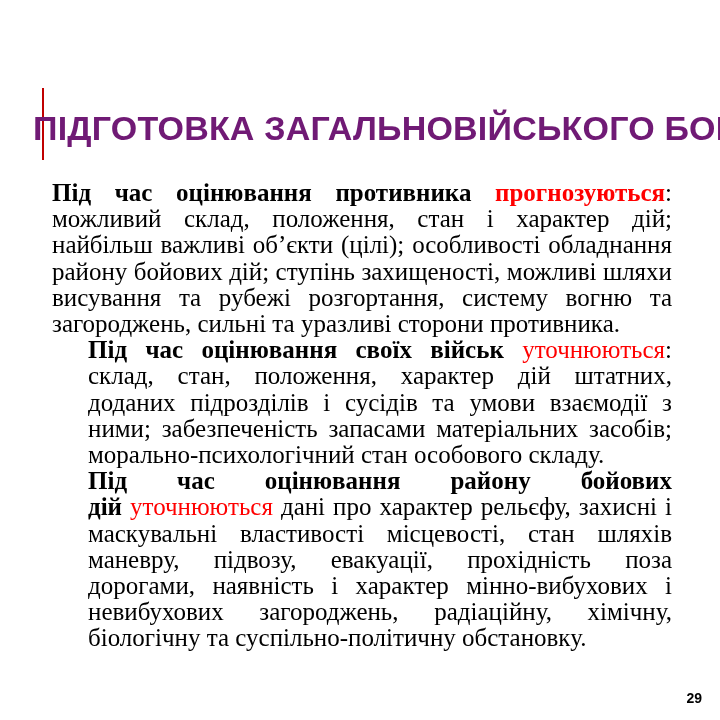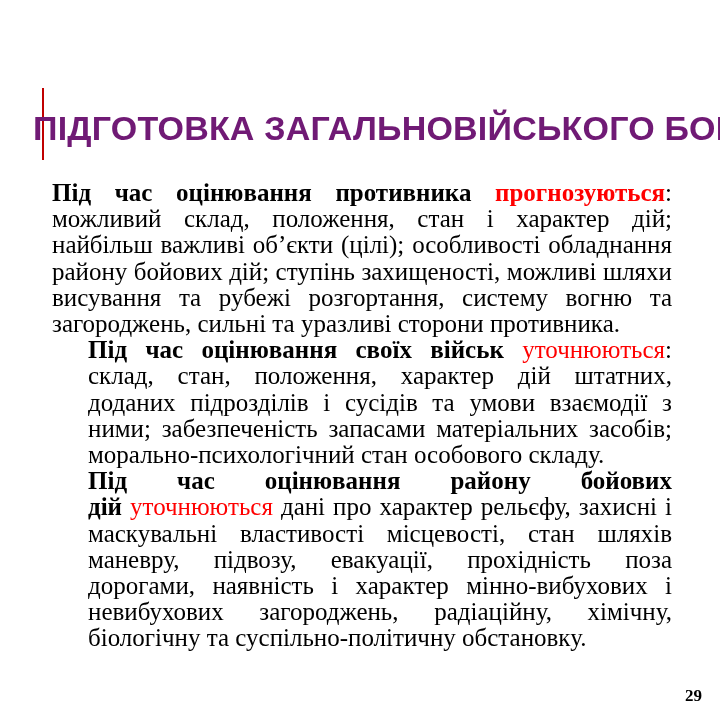--- a/index.html
+++ b/index.html
@@ -64,24 +64,24 @@
   .accent {
     color: #ff0000;
   }
   .p1 {
     text-indent: 0;
   }
   .page-number {
     position: absolute;
     right: 18px;
     bottom: 14px;
-    font-size: 17px;
+    font-size: 14px;
     font-weight: bold;
     color: #000000;
-    font-family: Liberation Serif, serif;
+    font-family: Liberation Sans, sans-serif;
   }
 </style>
 </head>
 <body>
 
 <div class="slide">
 
   <div class="title-rule"></div>
 
   <div class="slide-title">ПІДГОТОВКА ЗАГАЛЬНОВІЙСЬКОГО БОЮ</div>

